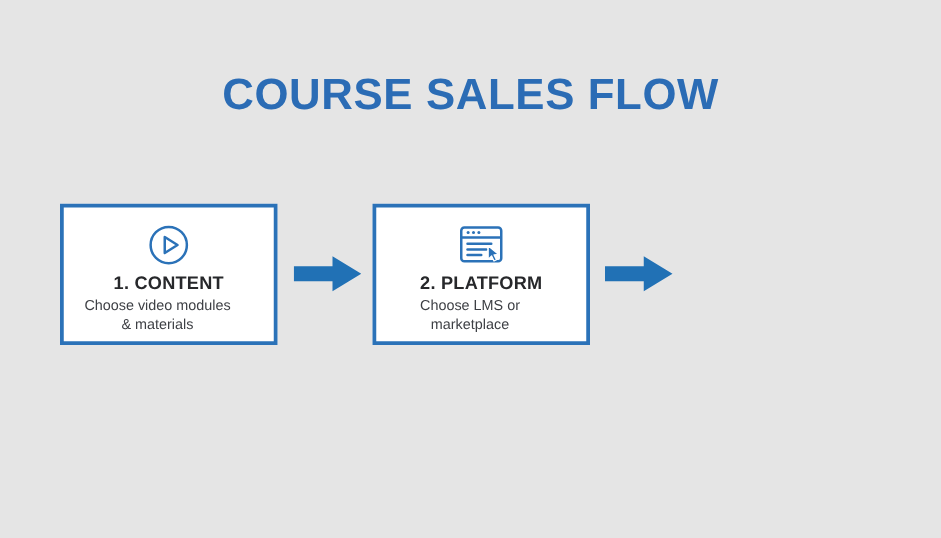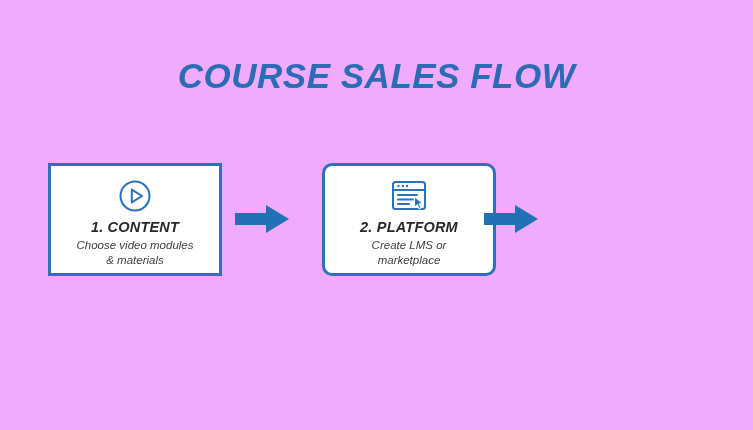--- a/index.html
+++ b/index.html
@@ -10,22 +10,21 @@
     width: 753px;
     height: 430px;
     background: #fdfdfd;
     font-family: "Liberation Sans", sans-serif;
     overflow: hidden;
   }
   .canvas {
     position: relative;
     width: 753px;
     height: 430px;
-    background: #f0abfc;
-    font-style: italic;
+    background: #e5e5e5;
   }
 
   
   .title {
     position: absolute;
     left: 0;
     top: 54px;
     width: 753px;
     text-align: center;
     font-size: 35px;
@@ -48,26 +47,25 @@
   .step-box {
     position: absolute;
     top: 0;
     width: 174px;
     height: 113px;
     border: 3px solid #2b72b8;
     background: #ffffff;
     box-sizing: border-box;
     display: flex;
     flex-direction: column;
-    align-items: center;
     justify-content: flex-start;
     padding-top: 10px;
   }
   .step-1 { left: 48px; }
-  .step-2 { left: 322px; border-radius: 10px; }
+  .step-2 { left: 298px; }
   .step-3 { left: 541px; }
 
   .step-icon {
     height: 40px;
     display: flex;
     align-items: center;
     justify-content: center;
     margin-bottom: 2px;
   }
   .step-icon svg { display: block; }
@@ -139,21 +137,21 @@
           <circle cx="11.8" cy="6" r="1.2" fill="#2b72b8"></circle>
           <circle cx="16.1" cy="6" r="1.2" fill="#2b72b8"></circle>
           <line x1="7" y1="15" x2="26" y2="15" stroke="#2b72b8" stroke-width="2" stroke-linecap="round"></line>
           <line x1="7" y1="19.5" x2="22" y2="19.5" stroke="#2b72b8" stroke-width="2" stroke-linecap="round"></line>
           <line x1="7" y1="24" x2="18" y2="24" stroke="#2b72b8" stroke-width="2" stroke-linecap="round"></line>
           <path d="M23.5 16.5 L23.5 27.5 L26.3 24.8 L28.2 28.8 L30.2 27.8 L28.3 23.9 L32 23.6 Z" fill="#2b72b8" stroke="#ffffff" stroke-width="1.1" stroke-linejoin="round"></path>
         </svg>
       </div>
       <div class="step-title">2. PLATFORM</div>
       <div class="step-desc">
-        <span>Create LMS or</span><br>
+        <span>Choose LMS or</span><br>
         <span>marketplace</span>
       </div>
     </div>
 
     <div class="arrow arrow-2">
       <svg width="56" height="32" viewBox="0 0 56 32">
         <path d="M0 10 H31 V2 L54 16 L31 30 V22 H0 Z" fill="#2171b5"></path>
       </svg>
     </div>
 

